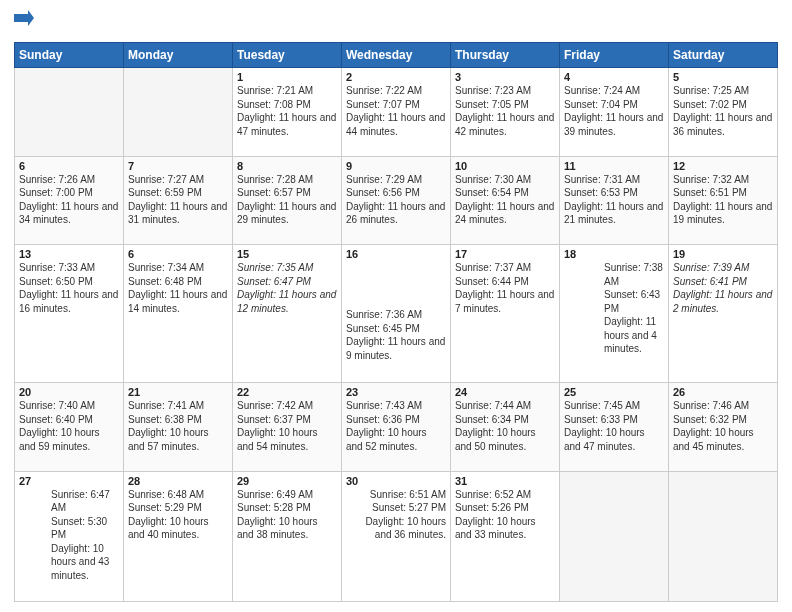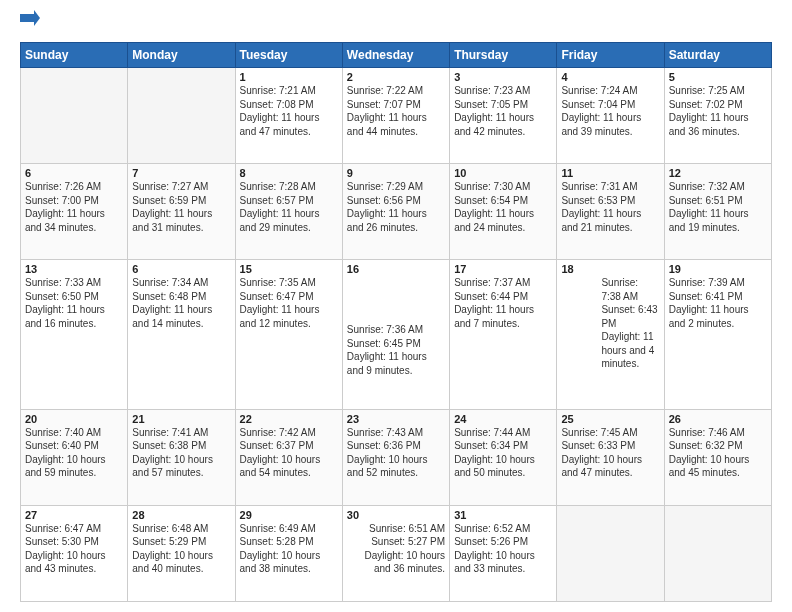--- a/index.html
+++ b/index.html
@@ -6,21 +6,21 @@
     body {
       font-family: Arial, sans-serif;
       background: #fff;
       width: 792px;
       height: 612px;
       overflow: hidden;
     }
     .page {
       width: 792px;
       height: 612px;
-      padding: 10px 20px;
+      padding: 10px 14px;
       display: flex;
       flex-direction: column;
     }
     .header {
       display: flex;
       justify-content: space-between;
       align-items: flex-start;
       margin-bottom: 8px;
     }
     .logo {
@@ -224,21 +224,21 @@
 Daylight: 11 hours and 16 minutes.</div>
           </td>
           <td>
             <span class="day-number">6</span>
             <div class="day-info" style="white-space: pre-line;">Sunrise: 7:34 AM
 Sunset: 6:48 PM
 Daylight: 11 hours and 14 minutes.</div>
           </td>
           <td>
             <span class="day-number">15</span>
-            <div class="day-info" style="white-space: pre-line;">Sunrise: 7:35 AM
+            <div class="day-info" style="white-space: pre-line; font-style: italic;">Sunrise: 7:35 AM
 Sunset: 6:47 PM
 Daylight: 11 hours and 12 minutes.</div>
           </td>
           <td>
             <span class="day-number">16</span>
             <div class="day-info" style="white-space: pre-line; margin-top: 48px;">Sunrise: 7:36 AM
 Sunset: 6:45 PM
 Daylight: 11 hours and 9 minutes.</div>
           </td>
           <td>
@@ -248,21 +248,21 @@
 Daylight: 11 hours and 7 minutes.</div>
           </td>
           <td>
             <span class="day-number">18</span>
             <div class="day-info" style="white-space: pre-line; margin-left: 40px;">Sunrise: 7:38 AM
 Sunset: 6:43 PM
 Daylight: 11 hours and 4 minutes.</div>
           </td>
           <td>
             <span class="day-number">19</span>
-            <div class="day-info" style="white-space: pre-line;">Sunrise: 7:39 AM
+            <div class="day-info" style="white-space: pre-line; font-style: italic;">Sunrise: 7:39 AM
 Sunset: 6:41 PM
 Daylight: 11 hours and 2 minutes.</div>
           </td>
         </tr>
         <tr class="row-bg-2">
           <td>
             <span class="day-number">20</span>
             <div class="day-info" style="white-space: pre-line;">Sunrise: 7:40 AM
 Sunset: 6:40 PM
 Daylight: 10 hours and 59 minutes.</div>
@@ -300,21 +300,21 @@
           <td>
             <span class="day-number">26</span>
             <div class="day-info" style="white-space: pre-line;">Sunrise: 7:46 AM
 Sunset: 6:32 PM
 Daylight: 10 hours and 45 minutes.</div>
           </td>
         </tr>
         <tr class="row-bg-1">
           <td>
             <span class="day-number">27</span>
-            <div class="day-info" style="white-space: pre-line;">Sunrise: 6:47 AM
+            <div class="day-info" style="white-space: pre-line; margin-left: 32px;">Sunrise: 6:47 AM
 Sunset: 5:30 PM
 Daylight: 10 hours and 43 minutes.</div>
           </td>
           <td>
             <span class="day-number">28</span>
             <div class="day-info" style="white-space: pre-line;">Sunrise: 6:48 AM
 Sunset: 5:29 PM
 Daylight: 10 hours and 40 minutes.</div>
           </td>
           <td>

